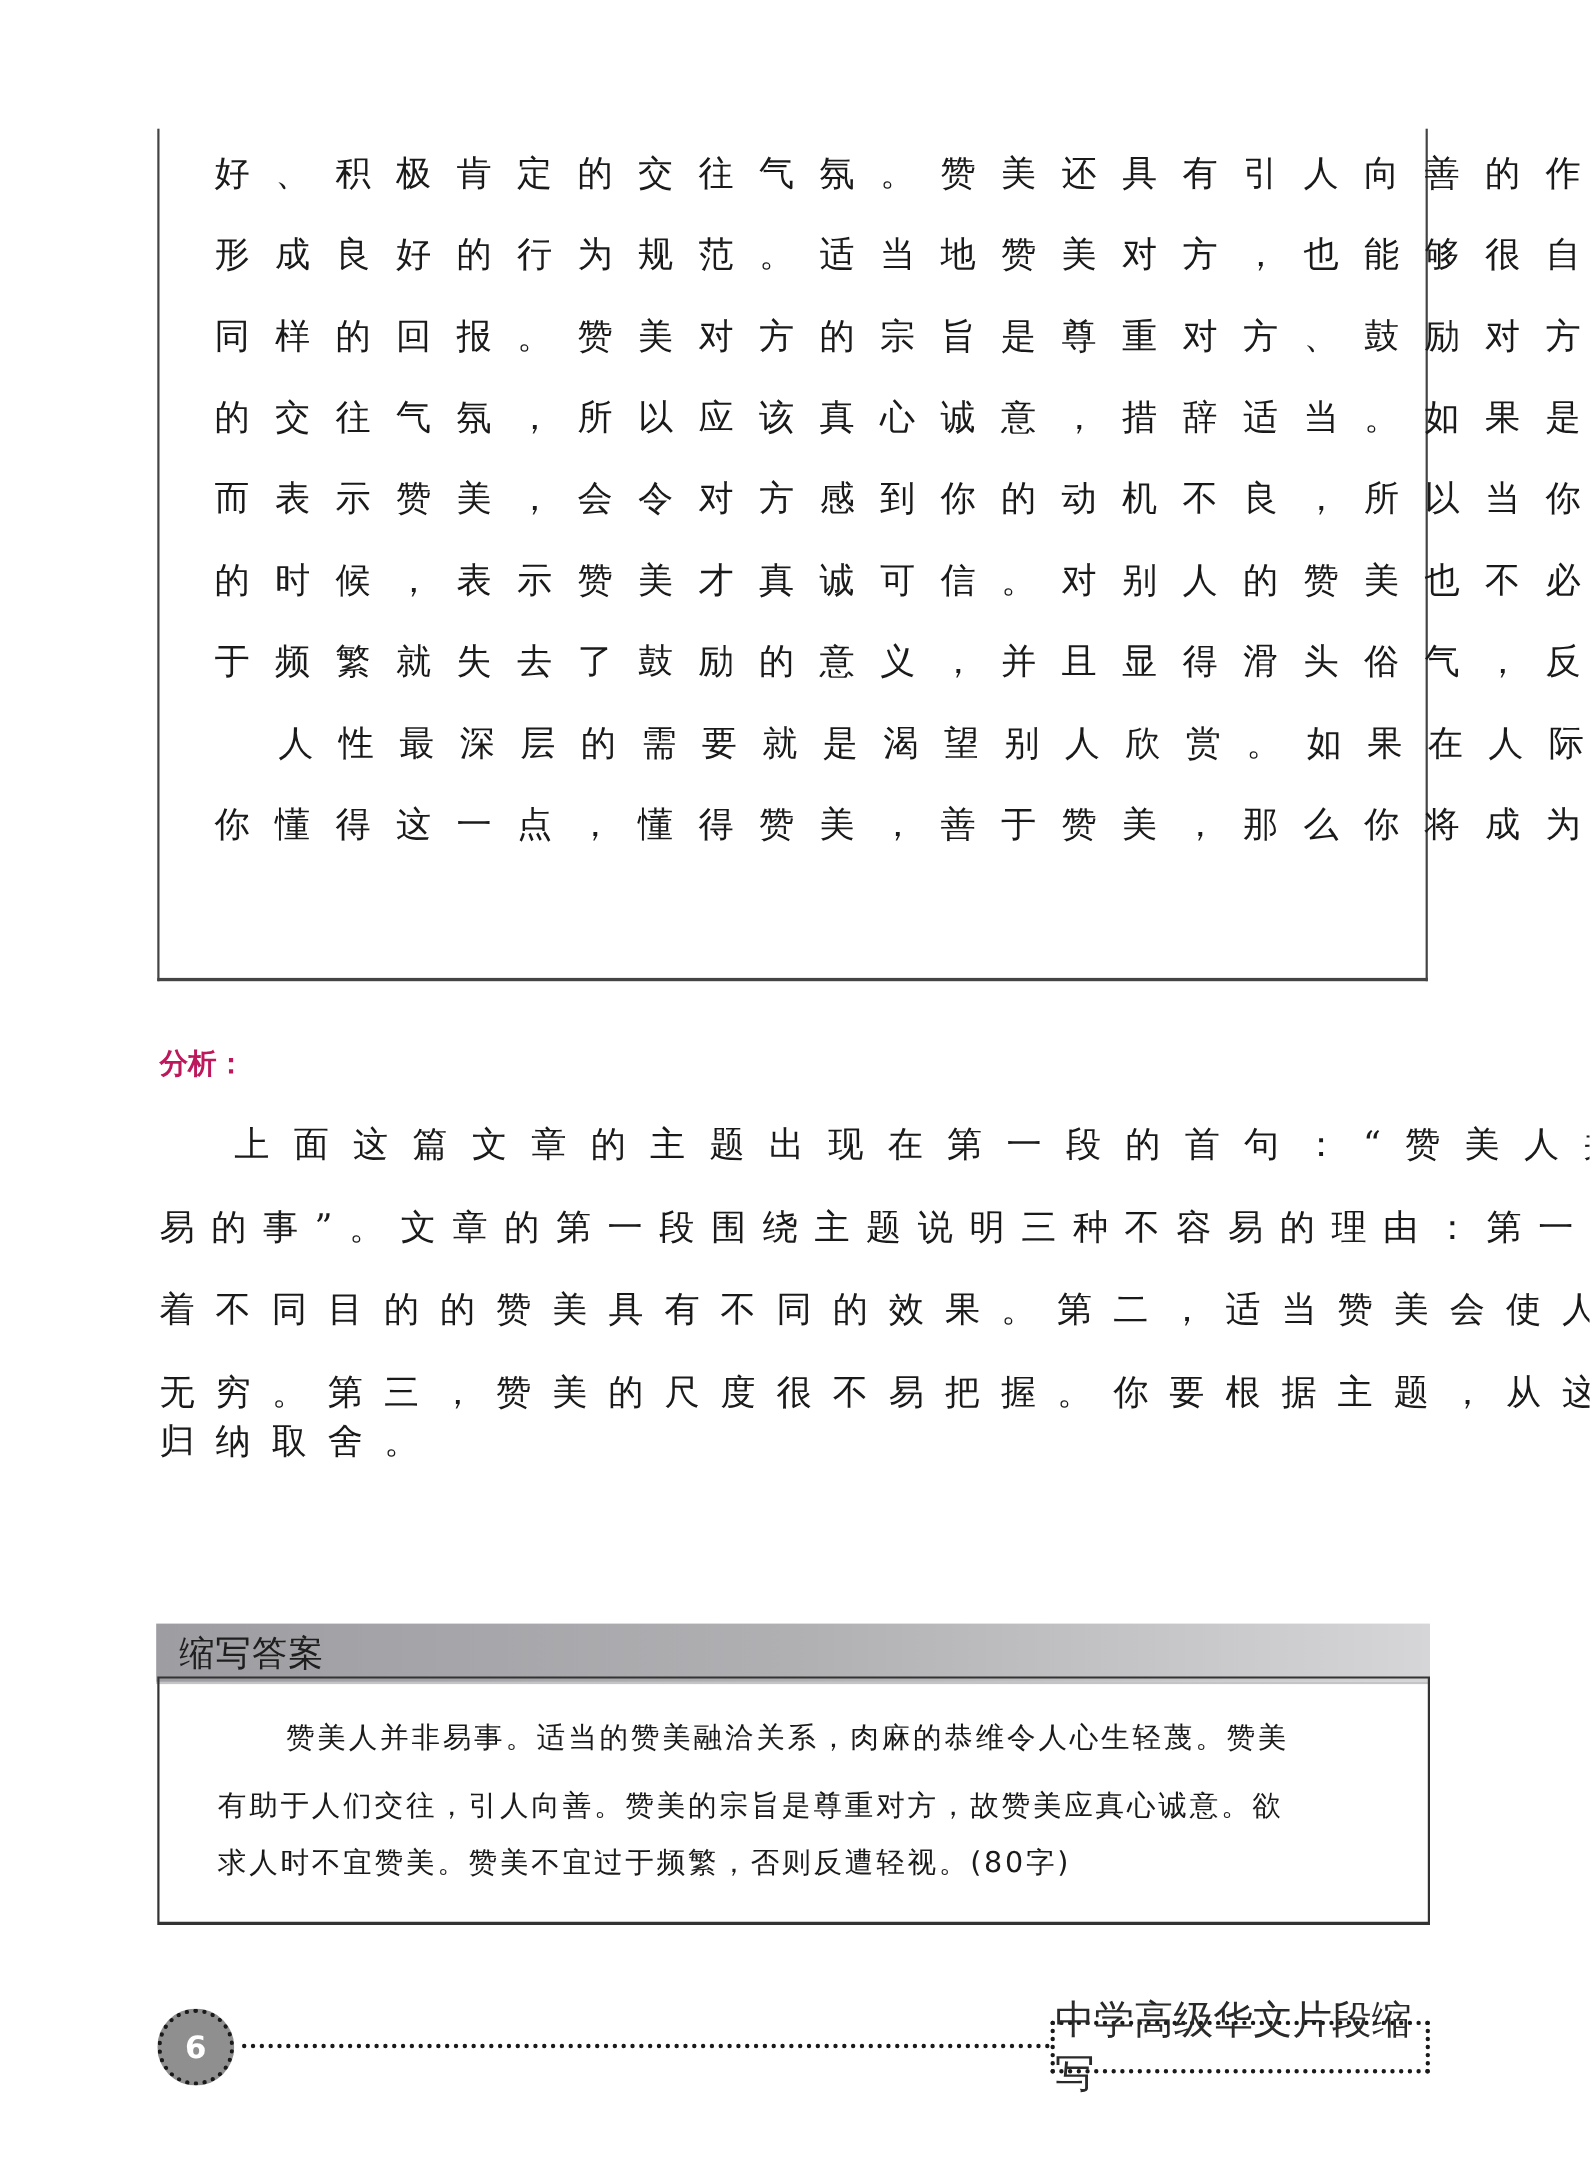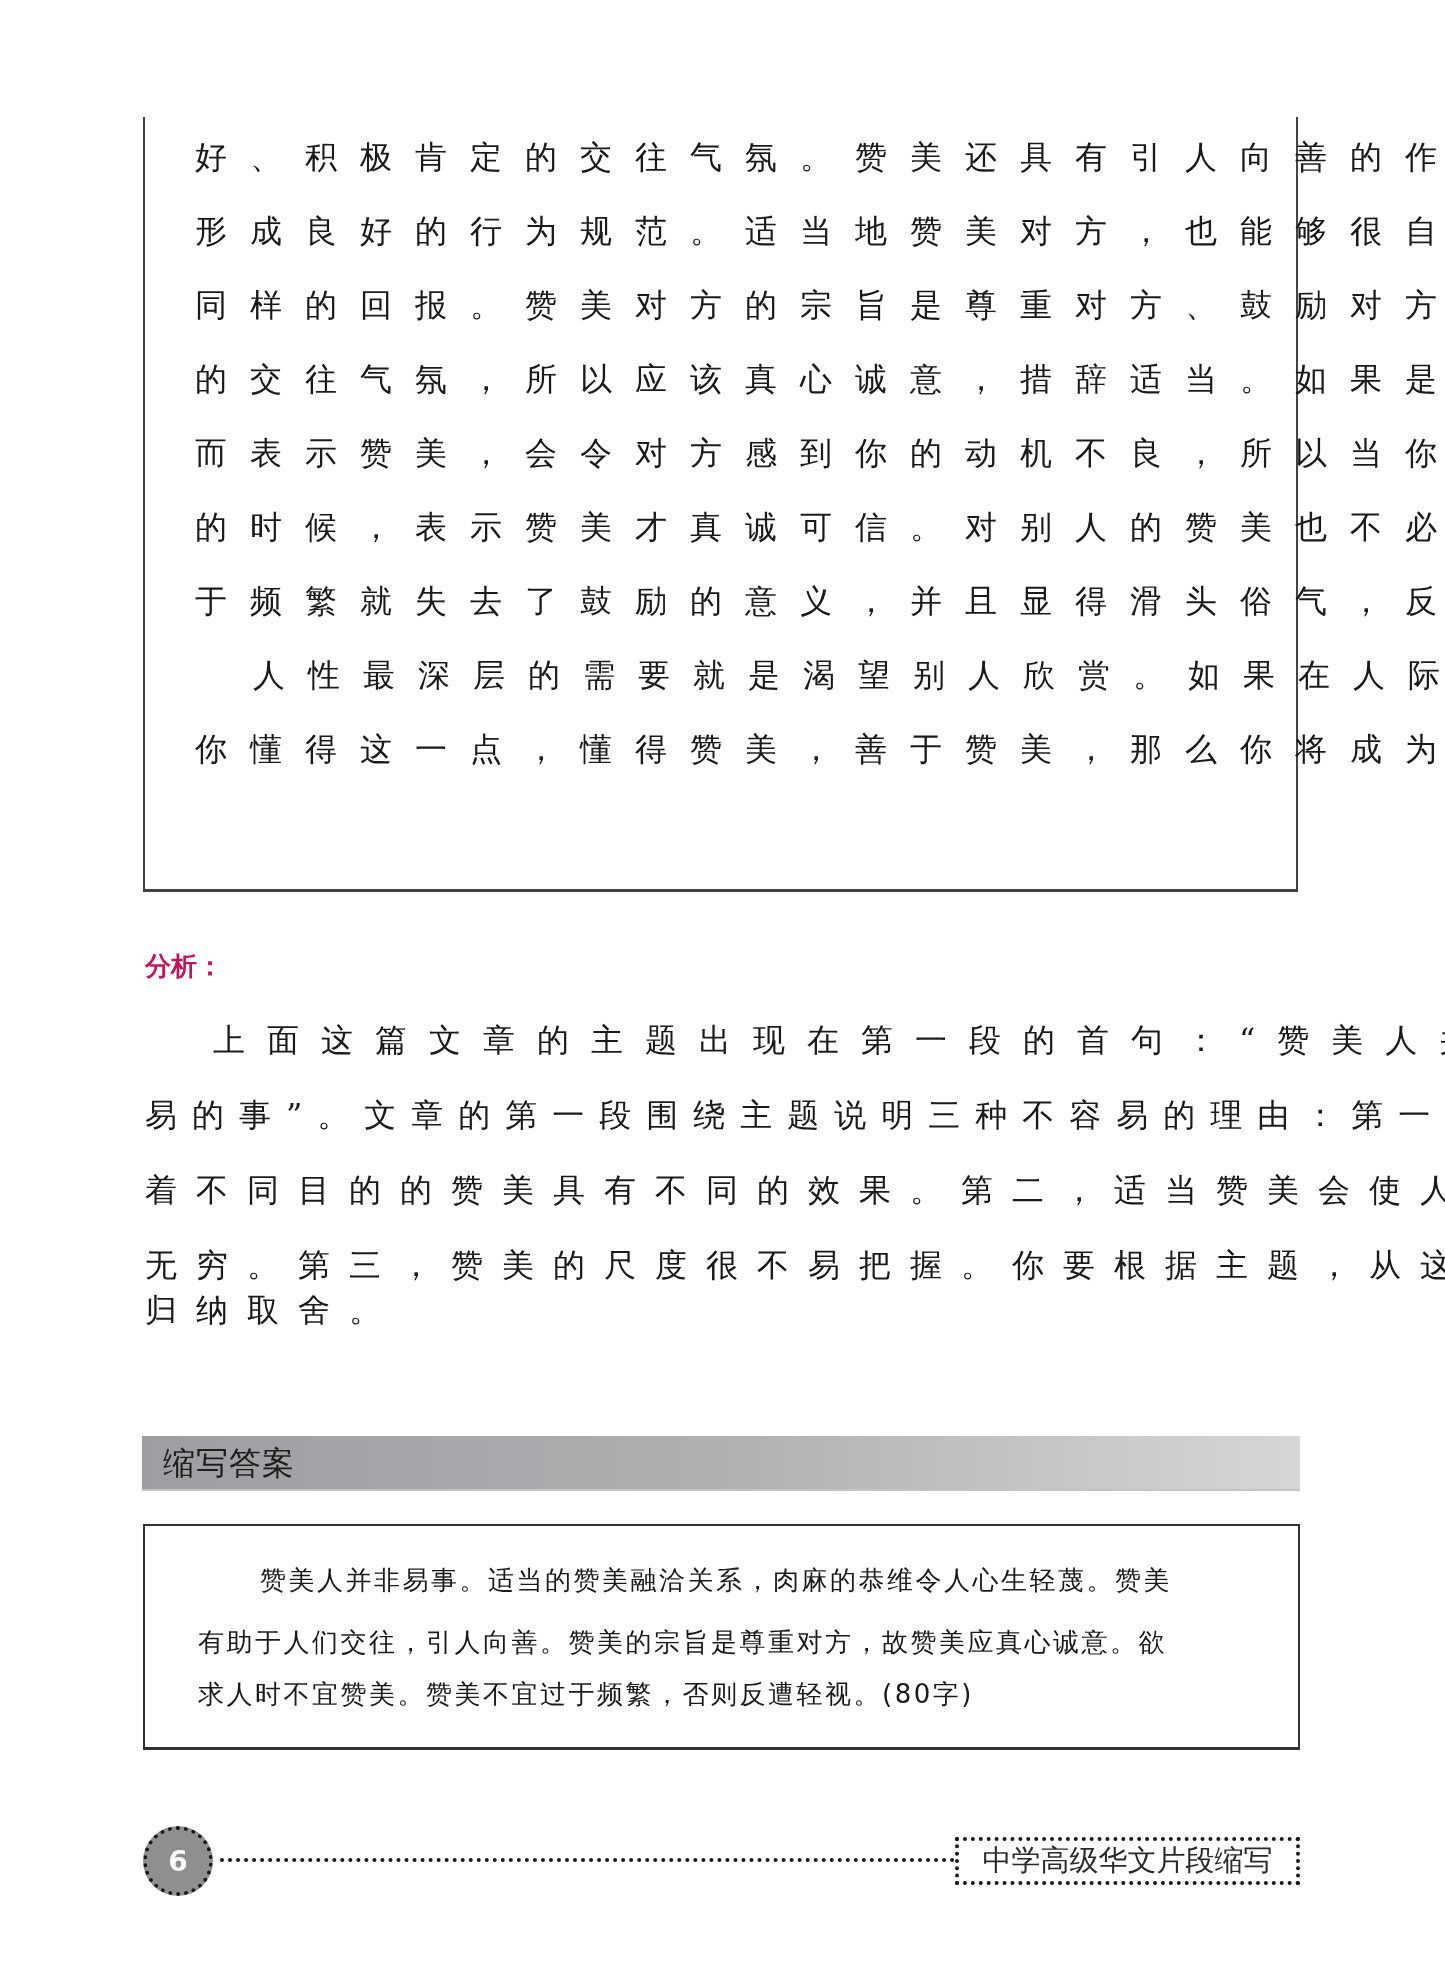--- a/index.html
+++ b/index.html
@@ -20,21 +20,21 @@
     }
     .analysis-label {
       position: absolute; left: 145px; top: 945px; font-size: 26px; line-height: 44px;
       font-family: Liberation Serif, serif; font-weight: bold; color: #be185d;
     }
     .analysis-line {
       position: absolute; height: 75px; line-height: 75px;
       font-size: 32px; letter-spacing: 23px; white-space: nowrap;
     }
     .section-bar {
-      position: absolute; left: 142px; top: 1436px; width: 1158px; height: 55px;
+      position: absolute; left: 142px; top: 1476px; width: 1158px; height: 55px;
       background: linear-gradient(to right, #9d9da2 0%, #b0b0b3 50%, #d6d6d8 100%);
       border-bottom: 2px solid #c4c4c6; box-sizing: border-box;
     }
     .section-title {
       position: absolute; left: 21px; top: 0; line-height: 55px; font-size: 32px;
       font-family: "DejaVu Sans", "Liberation Sans", sans-serif; color: #1e1e1e;
       letter-spacing: 1px;
     }
     .answer-box {
       position: absolute; left: 143px; top: 1524px; width: 1157px; height: 226px;
@@ -57,21 +57,21 @@
     .footer-rule {
       position: absolute; left: 220px; top: 1858px; width: 735px; height: 0;
       border-top: 4px dotted #1a1a1a;
     }
     .footer-title-box {
       position: absolute; left: 955px; top: 1837px; width: 345px; height: 48px;
       border: 4px dotted #1a1a1a; box-sizing: border-box;
       display: flex; align-items: center; justify-content: center;
     }
     .footer-title {
-      font-size: 29px; letter-spacing: 0px; color: #2a2a2a; font-weight: normal;
+      font-size: 36px; letter-spacing: 0px; color: #2a2a2a; font-weight: normal;
       font-family: "DejaVu Sans", "Liberation Sans", sans-serif;
     }
   </style>
 </head>
 <body>
 
 <div class="passage-box">
   <div class="passage-line" style="top:3px;">好、积极肯定的交往气氛。赞美还具有引人向善的作用，促使对方</div>
   <div class="passage-line" style="top:77px;">形成良好的行为规范。适当地赞美对方，也能够很自然地赢得对方</div>
   <div class="passage-line" style="top:151px;">同样的回报。赞美对方的宗旨是尊重对方、鼓励对方以及创造友好</div>

